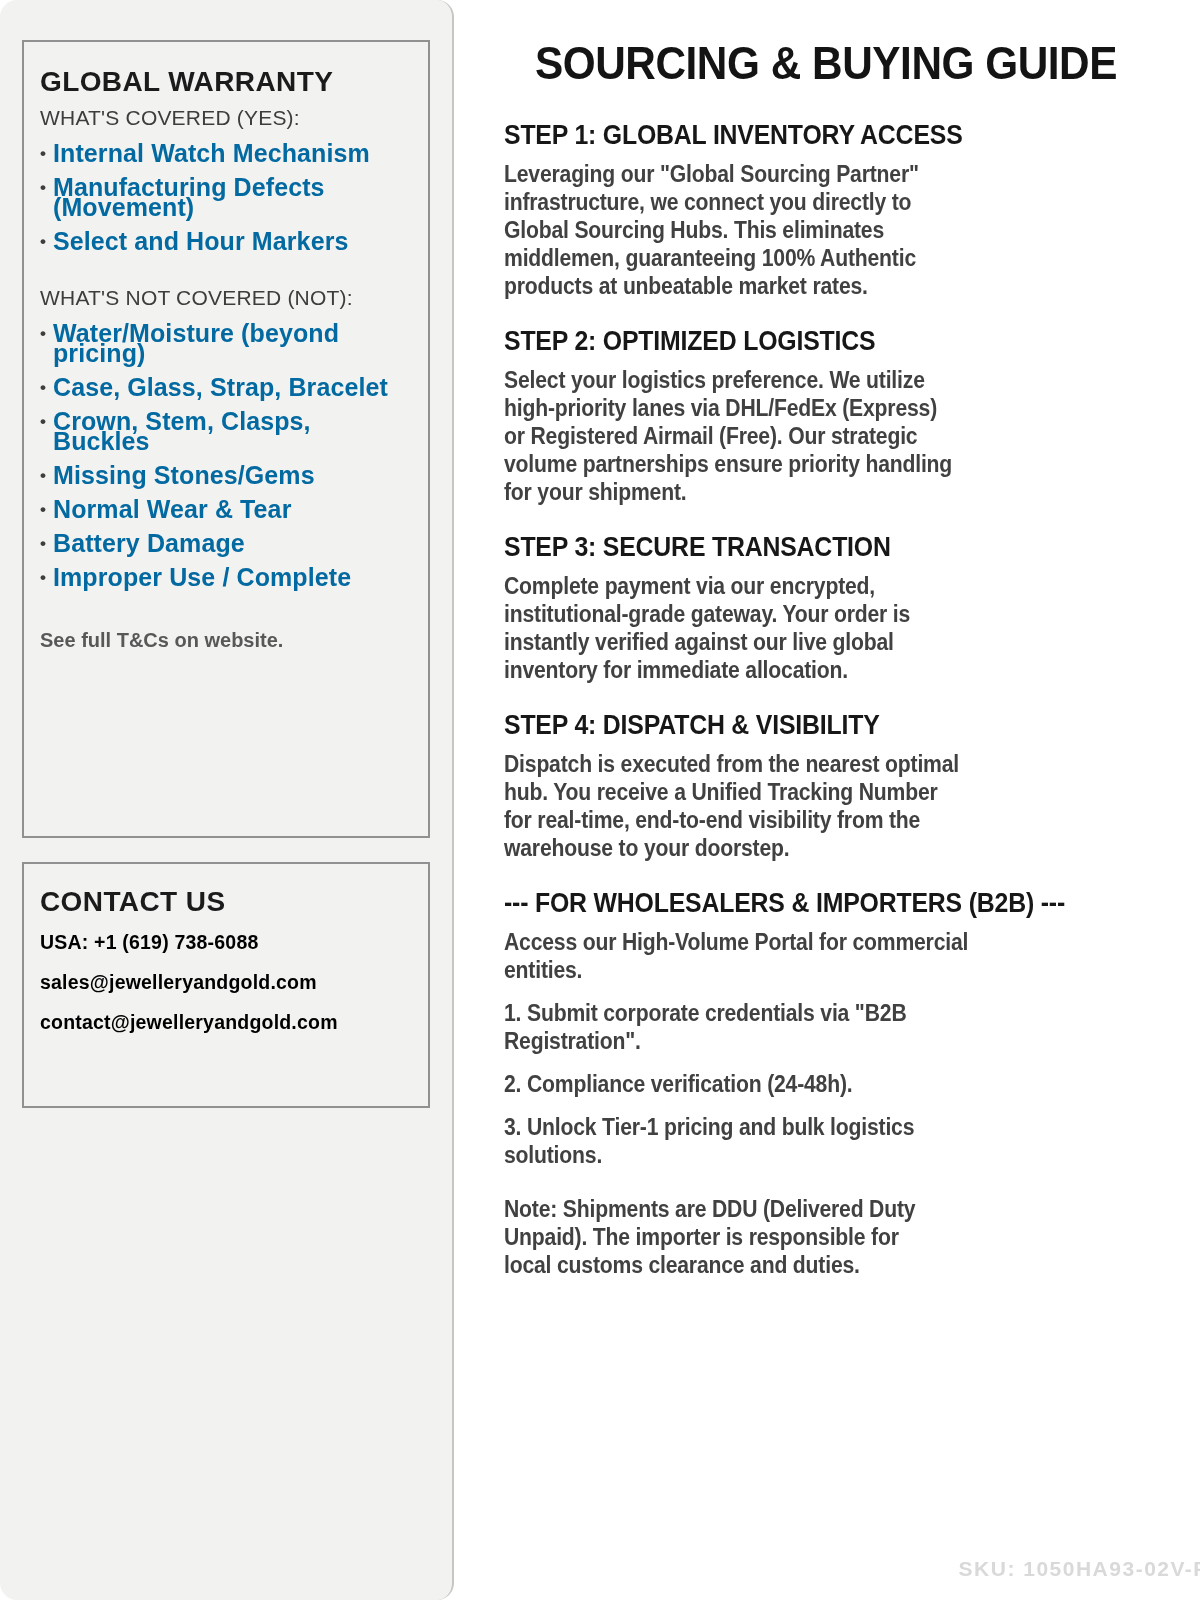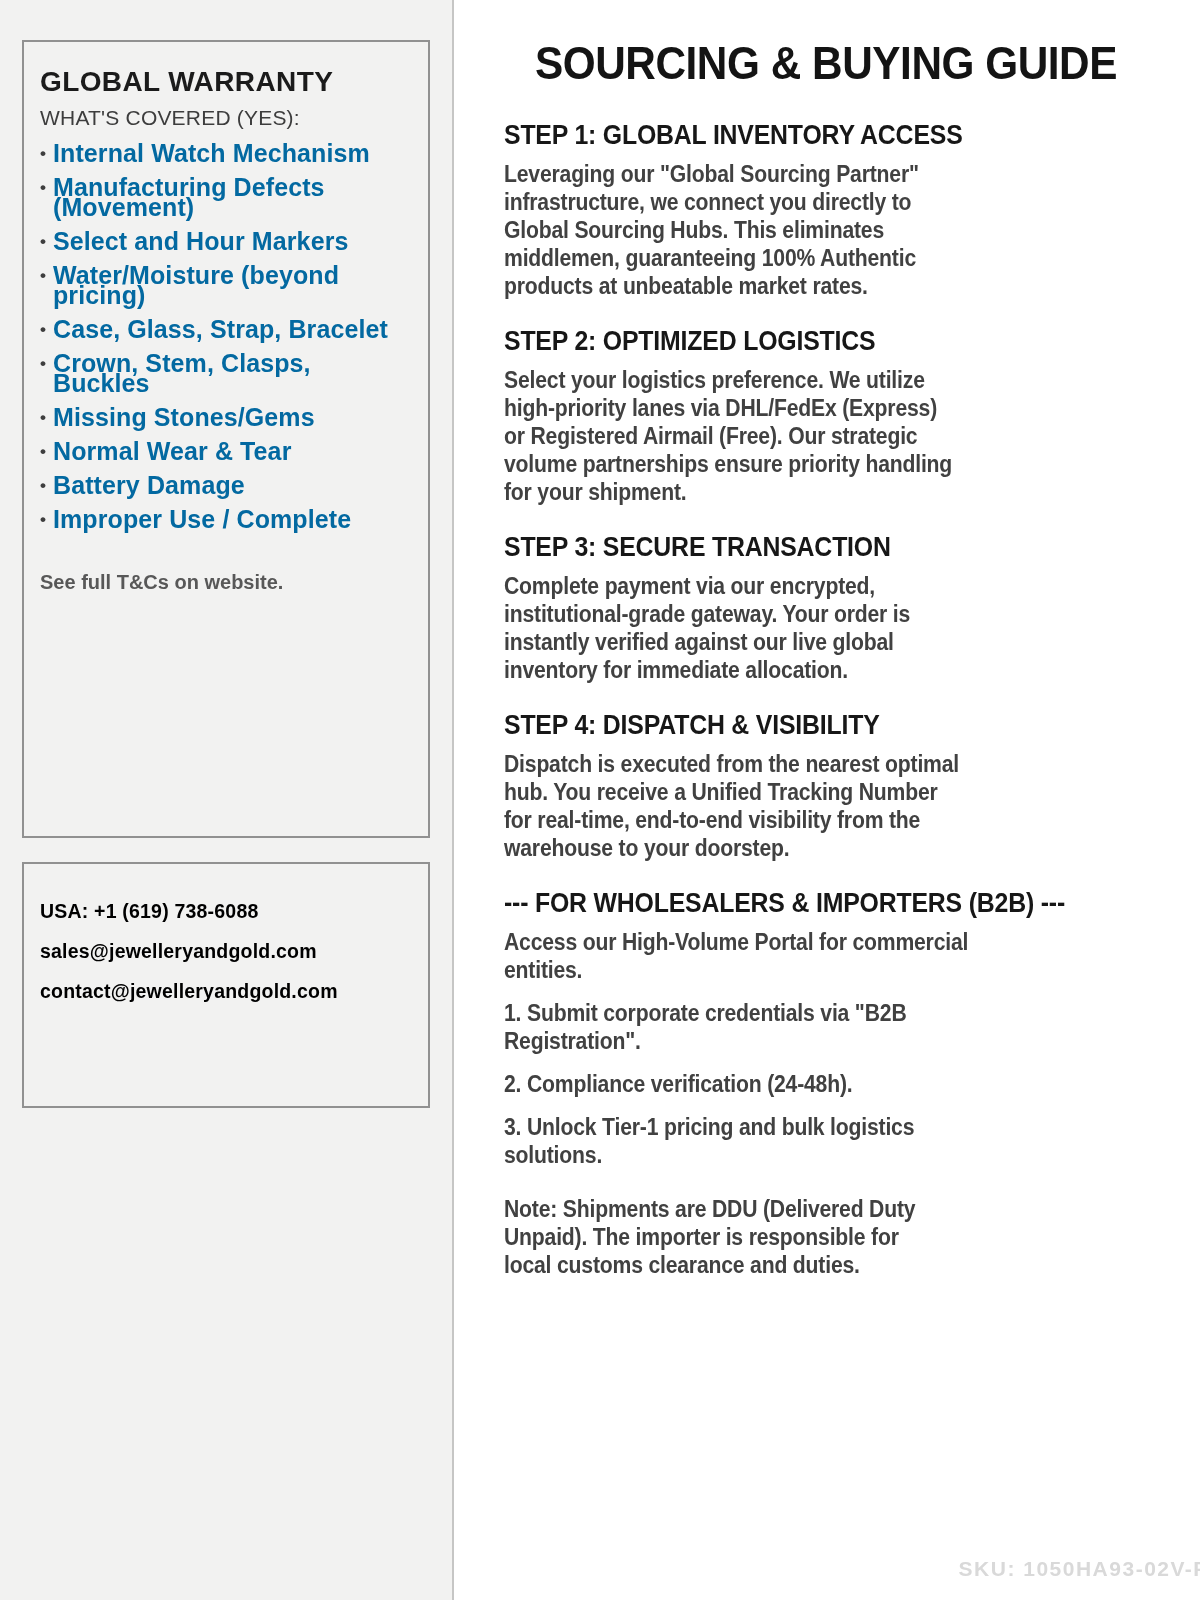--- a/index.html
+++ b/index.html
@@ -12,20 +12,21 @@
     display: flex;
     background: #ffffff;
   }
 
   
   .sidebar {
     width: 454px; min-width: 454px; height: 1600px;
     background: #f2f2f1;
     border-right: 2px solid #c6c6c5;
     padding: 40px 22px 0 22px;
+    border-radius: 17px;
   }
   .sbox {
     border: 2px solid #919191;
     padding: 24px 16px;
     background: #f2f2f1;
   }
   .sbox-warranty { height: 798px; margin-bottom: 24px; }
   .sbox-terms    { height: 346px; margin-bottom: 23px; padding-top: 22px; }
   .sbox-contact  { height: 246px; padding-top: 22px; }
   .sbox-title {
@@ -110,32 +111,34 @@
 <div class="page">
 
   <div class="sidebar">
 
     <div class="sbox sbox-warranty">
       <div class="sbox-title">GLOBAL WARRANTY</div>
       <div class="sub-heading">WHAT'S COVERED (YES):</div>
       <div class="bullet">Internal Watch Mechanism</div>
       <div class="bullet">Manufacturing Defects (Movement)</div>
       <div class="bullet">Select and Hour Markers</div>
+      <div class="sub-heading nc-heading">WHAT'S NOT COVERED (NOT):</div>
       <div class="bullet">Water/Moisture (beyond pricing)</div>
       <div class="bullet">Case, Glass, Strap, Bracelet</div>
       <div class="bullet">Crown, Stem, Clasps, Buckles</div>
       <div class="bullet">Missing Stones/Gems</div>
       <div class="bullet">Normal Wear &amp; Tear</div>
       <div class="bullet">Battery Damage</div>
       <div class="bullet">Improper Use / Complete</div>
       <div class="footnote">See full T&amp;Cs on website.</div>
     </div>
 
 
     <div class="sbox sbox-contact">
+      <div class="sbox-title">CONTACT US</div>
       <div class="contact-line first">USA: +1 (619) 738-6088</div>
       <div class="contact-line">sales@jewelleryandgold.com</div>
       <div class="contact-line">contact@jewelleryandgold.com</div>
     </div>
 
   </div>
 
   <div class="main">
     <div class="condensed">
 

